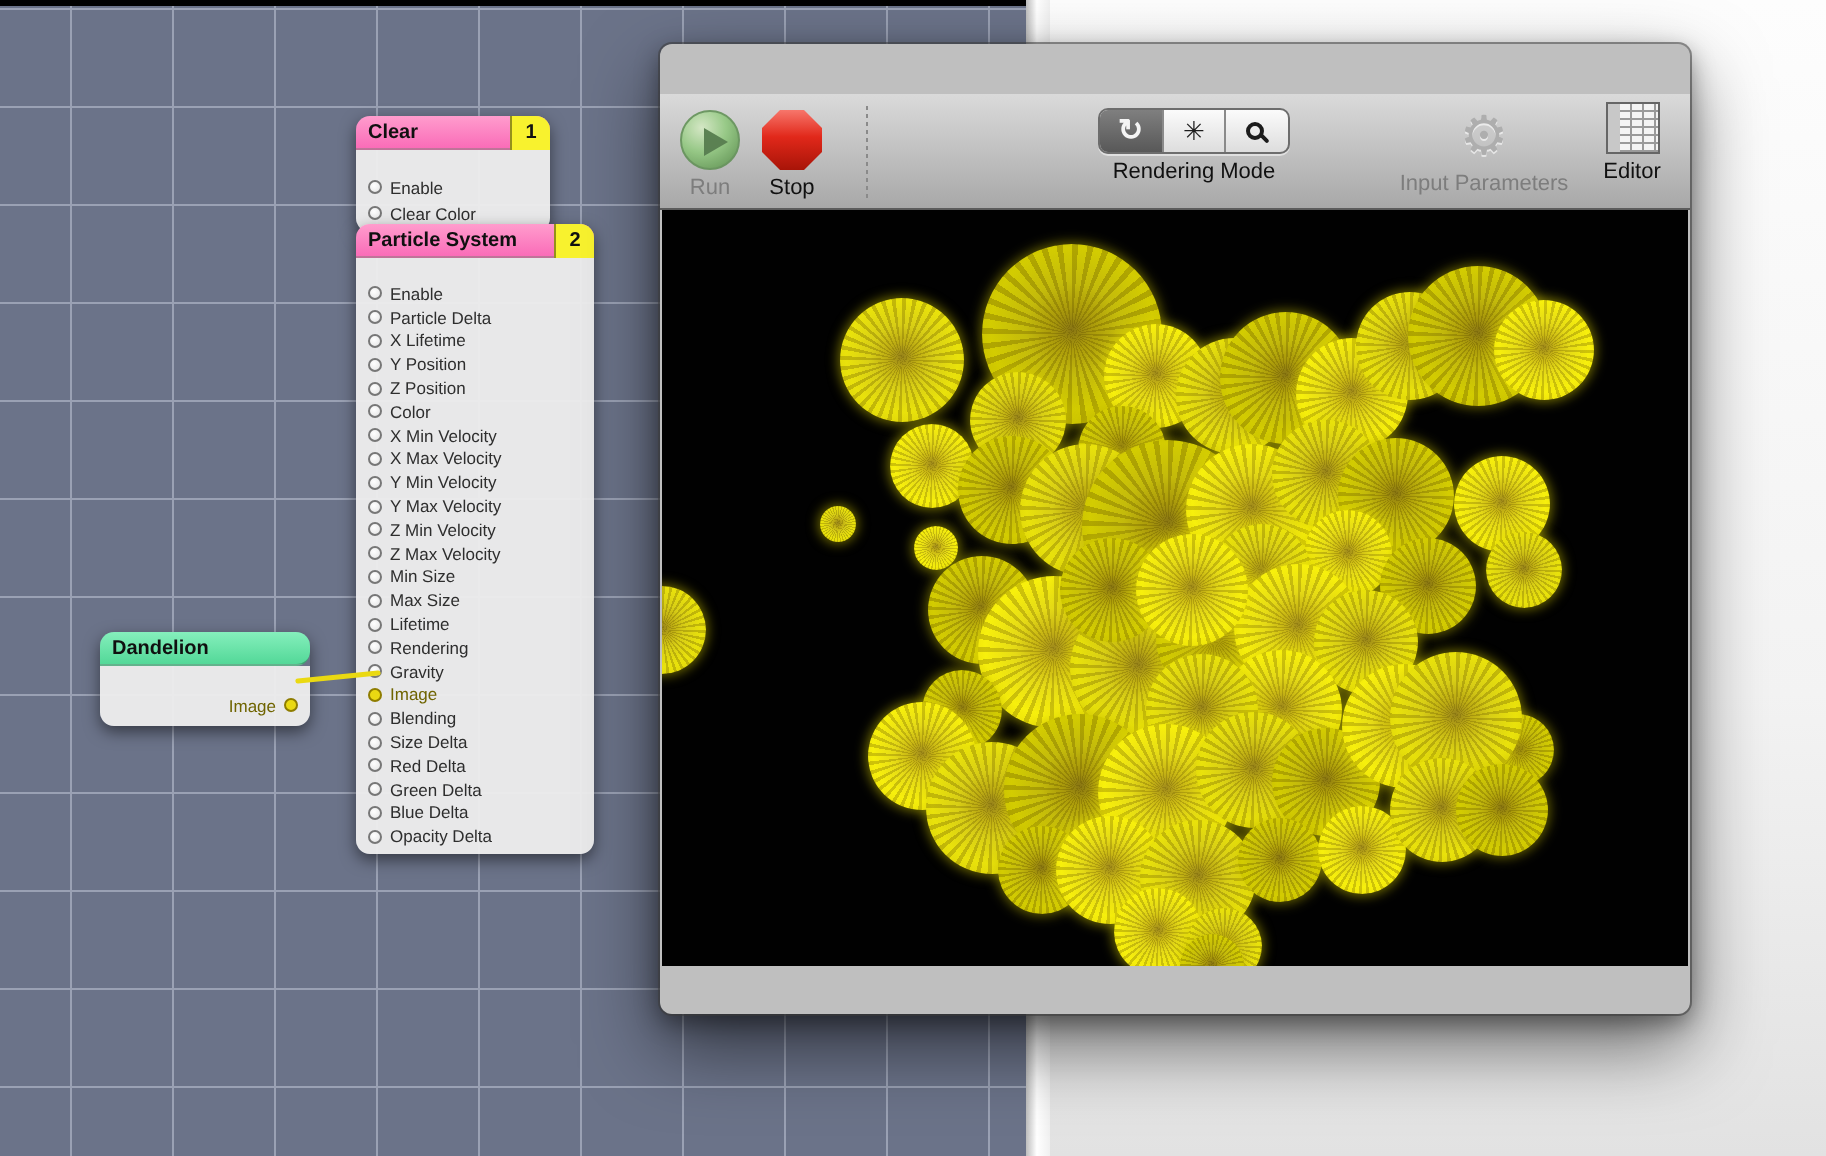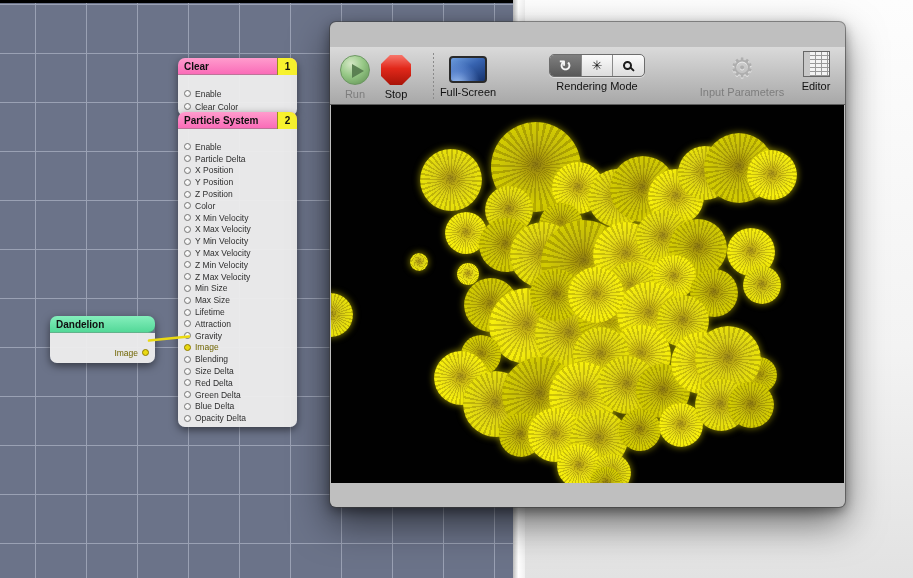--- a/index.html
+++ b/index.html
@@ -34,21 +34,21 @@
     font-size:10px; font-weight:bold; color:#111; }
   .patch-body { background:rgba(237,237,237,.96); border-radius:0 0 7px 7px;
     padding:12px 0 3px 0; }
   .port-row { display:flex; align-items:center; height:var(--rh,12px);
     padding:0 6px; gap:4px; color:#2e2e2e; font-size:8.5px; white-space:nowrap; }
   .port-row.out { justify-content:flex-end; }
   .port-dot { width:7px; height:7px; border-radius:50%; flex:0 0 7px;
     background:radial-gradient(circle at 40% 35%, #ffffff, #e3e3e3); border:1px solid #777; }
   .port-row.connected .port-dot { background:var(--wire-yellow,#f0e42a); border-color:#8f7d00; }
   .port-row.connected .port-label { color:#6f6400; }
-  #clear-patch  { left:178px; top:55px;  width:119px; --rh:13px; }
+  #clear-patch  { left:178px; top:55px;  width:97px; --rh:13px; }
   #ps-patch     { left:178px; top:109px; width:119px;text-align:right; --rh:11.8px; }
   #dandelion-patch { left:50px; top:313px; width:105px; --rh:15px; }
   #wire-svg { position:absolute; left:146px; top:328px; overflow:visible; }
 
   
   #viewer-window { position:absolute; left:330px; top:22px; width:515px; height:485px;
     border-radius:6px; background:#bfbfbf;
     box-shadow:0 0 0 1px rgba(60,60,60,.55), 0 16px 38px rgba(0,0,0,.55), 0 4px 12px rgba(0,0,0,.4); }
   #titlebar { position:absolute; left:0; top:0; right:0; height:25px;
     border-radius:6px 6px 0 0; background:linear-gradient(#f7f7f7,#cccccc);
@@ -169,21 +169,21 @@
           <div class="port-row">
             <span class="port-dot"></span>
             <span class="port-label">Enable</span>
           </div>
           <div class="port-row">
             <span class="port-dot"></span>
             <span class="port-label">Particle Delta</span>
           </div>
           <div class="port-row">
             <span class="port-dot"></span>
-            <span class="port-label">X Position</span>
+            <span class="port-label">X Lifetime</span>
           </div>
           <div class="port-row">
             <span class="port-dot"></span>
             <span class="port-label">Y Position</span>
           </div>
           <div class="port-row">
             <span class="port-dot"></span>
             <span class="port-label">Z Position</span>
           </div>
           <div class="port-row">
@@ -221,21 +221,21 @@
           <div class="port-row">
             <span class="port-dot"></span>
             <span class="port-label">Max Size</span>
           </div>
           <div class="port-row">
             <span class="port-dot"></span>
             <span class="port-label">Lifetime</span>
           </div>
           <div class="port-row">
             <span class="port-dot"></span>
-            <span class="port-label">Attraction</span>
+            <span class="port-label">Rendering</span>
           </div>
           <div class="port-row">
             <span class="port-dot"></span>
             <span class="port-label">Gravity</span>
           </div>
           <div class="port-row connected">
             <span class="port-dot"></span>
             <span class="port-label">Image</span>
           </div>
           <div class="port-row">
@@ -290,24 +290,20 @@
     <div id="toolbar">
       <div class="titem disabled" id="tb-run">
         <div id="run-icon"></div>
         <div class="tlabel">Run</div>
       </div>
       <div class="titem" id="tb-stop">
         <div id="stop-icon"></div>
         <div class="tlabel">Stop</div>
       </div>
       <div id="tb-separator"></div>
-      <div class="titem" id="tb-fullscreen">
-        <div id="fs-icon"></div>
-        <div class="tlabel">Full-Screen</div>
-      </div>
       <div class="titem" id="tb-rendering">
         <div id="seg-control">
           <div class="seg selected">
             <span id="refresh-glyph">↻</span>
           </div>
           <div class="seg">
             <span id="sprite-glyph">✳</span>
           </div>
           <div class="seg">
             <span id="magnifier-glyph"></span>

